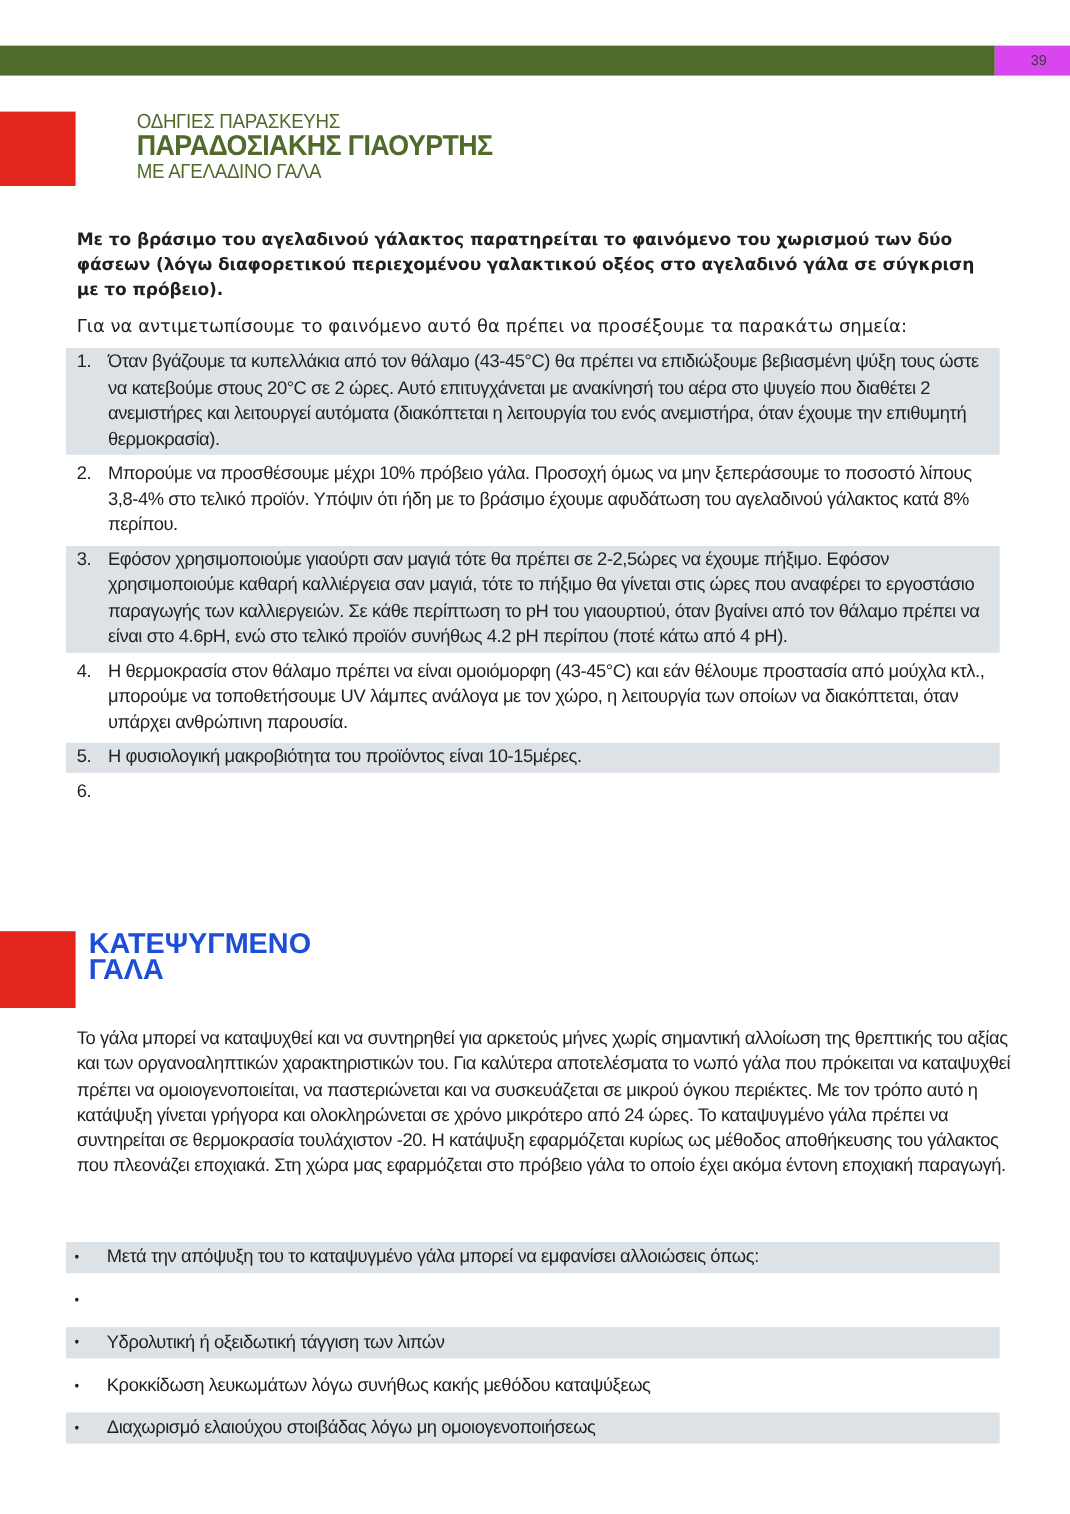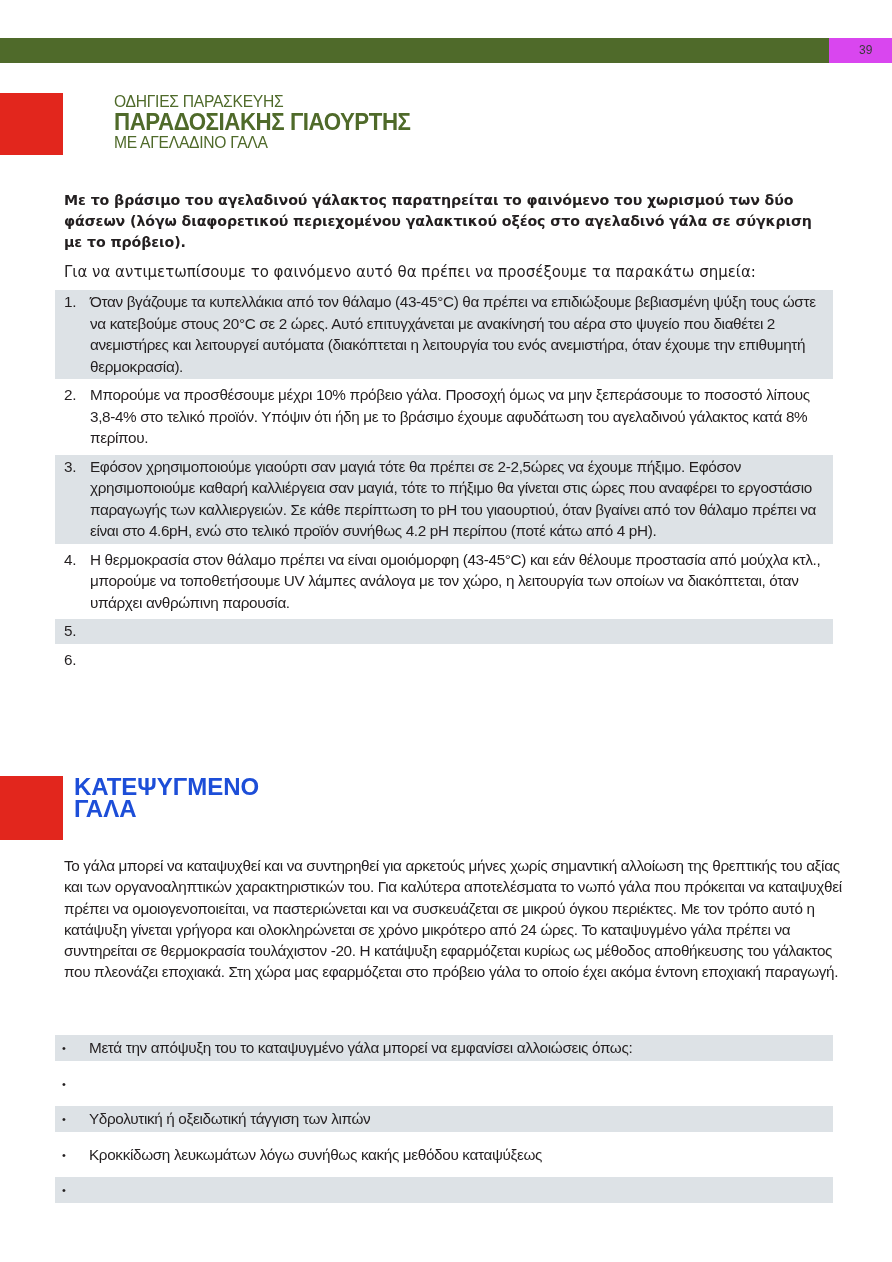--- a/index.html
+++ b/index.html
@@ -56,20 +56,21 @@
   <div class="row shade">
       <span class="num">3.</span>
       <span class="txt">Εφόσον χρησιμοποιούμε γιαούρτι σαν μαγιά τότε θα πρέπει σε 2-2,5ώρες να έχουμε πήξιμο. Εφόσον χρησιμοποιούμε καθαρή καλλιέργεια σαν μαγιά, τότε το πήξιμο θα γίνεται στις ώρες που αναφέρει το εργοστάσιο παραγωγής των καλλιεργειών. Σε κάθε περίπτωση το pH του γιαουρτιού, όταν βγαίνει από τον θάλαμο πρέπει να είναι στο 4.6pH, ενώ στο τελικό προϊόν συνήθως 4.2 pH περίπου (ποτέ κάτω από 4 pH).</span>
     </div>
   <div class="row">
       <span class="num">4.</span>
       <span class="txt">Η θερμοκρασία στον θάλαμο πρέπει να είναι ομοιόμορφη (43-45°C) και εάν θέλουμε προστασία από μούχλα κτλ., μπορούμε να τοποθετήσουμε UV λάμπες ανάλογα με τον χώρο, η λειτουργία των οποίων να διακόπτεται, όταν υπάρχει ανθρώπινη παρουσία.</span>
     </div>
   <div class="row shade">
       <span class="num">5.</span>
+      <span class="txt">Η φυσιολογική μακροβιότητα του προϊόντος είναι 10-15μέρες.</span>
     </div>
   <div class="row">
       <span class="num">6.</span>
     </div>
 </div>
 
 <div class="redblock" style="top:776px;height:64px;"></div>
 <div class="title2">
   <div>ΚΑΤΕΨΥΓΜΕΝΟ</div>
   <div>ΓΑΛΑ</div>
@@ -88,14 +89,15 @@
   <div class="brow shade">
       <span class="bullet">•</span>
       <span>Υδρολυτική ή οξειδωτική τάγγιση των λιπών</span>
     </div>
   <div class="brow">
       <span class="bullet">•</span>
       <span>Κροκκίδωση λευκωμάτων λόγω συνήθως κακής μεθόδου καταψύξεως</span>
     </div>
   <div class="brow shade">
       <span class="bullet">•</span>
+      <span>Διαχωρισμό ελαιούχου στοιβάδας λόγω μη ομοιογενοποιήσεως</span>
     </div>
 </div>
 
 </body></html>

